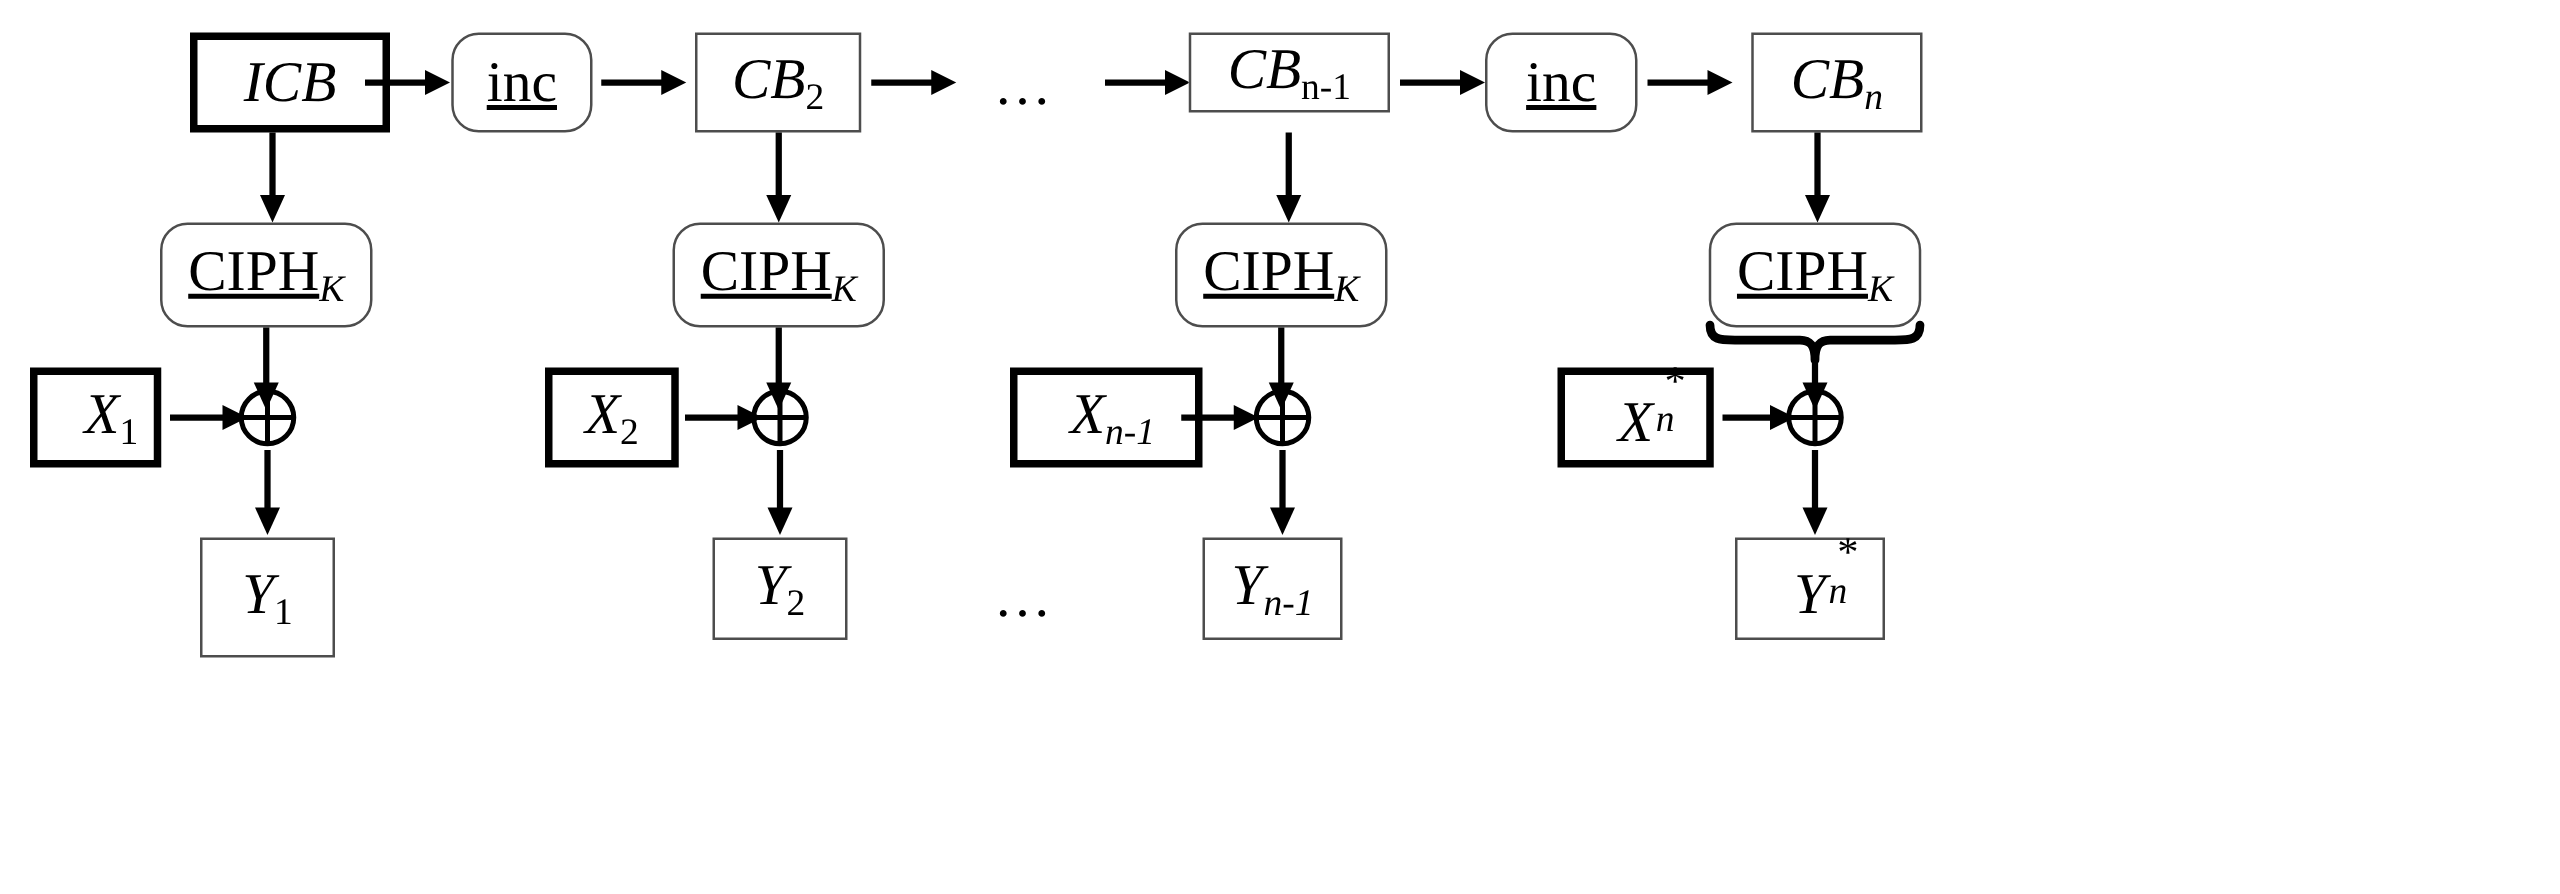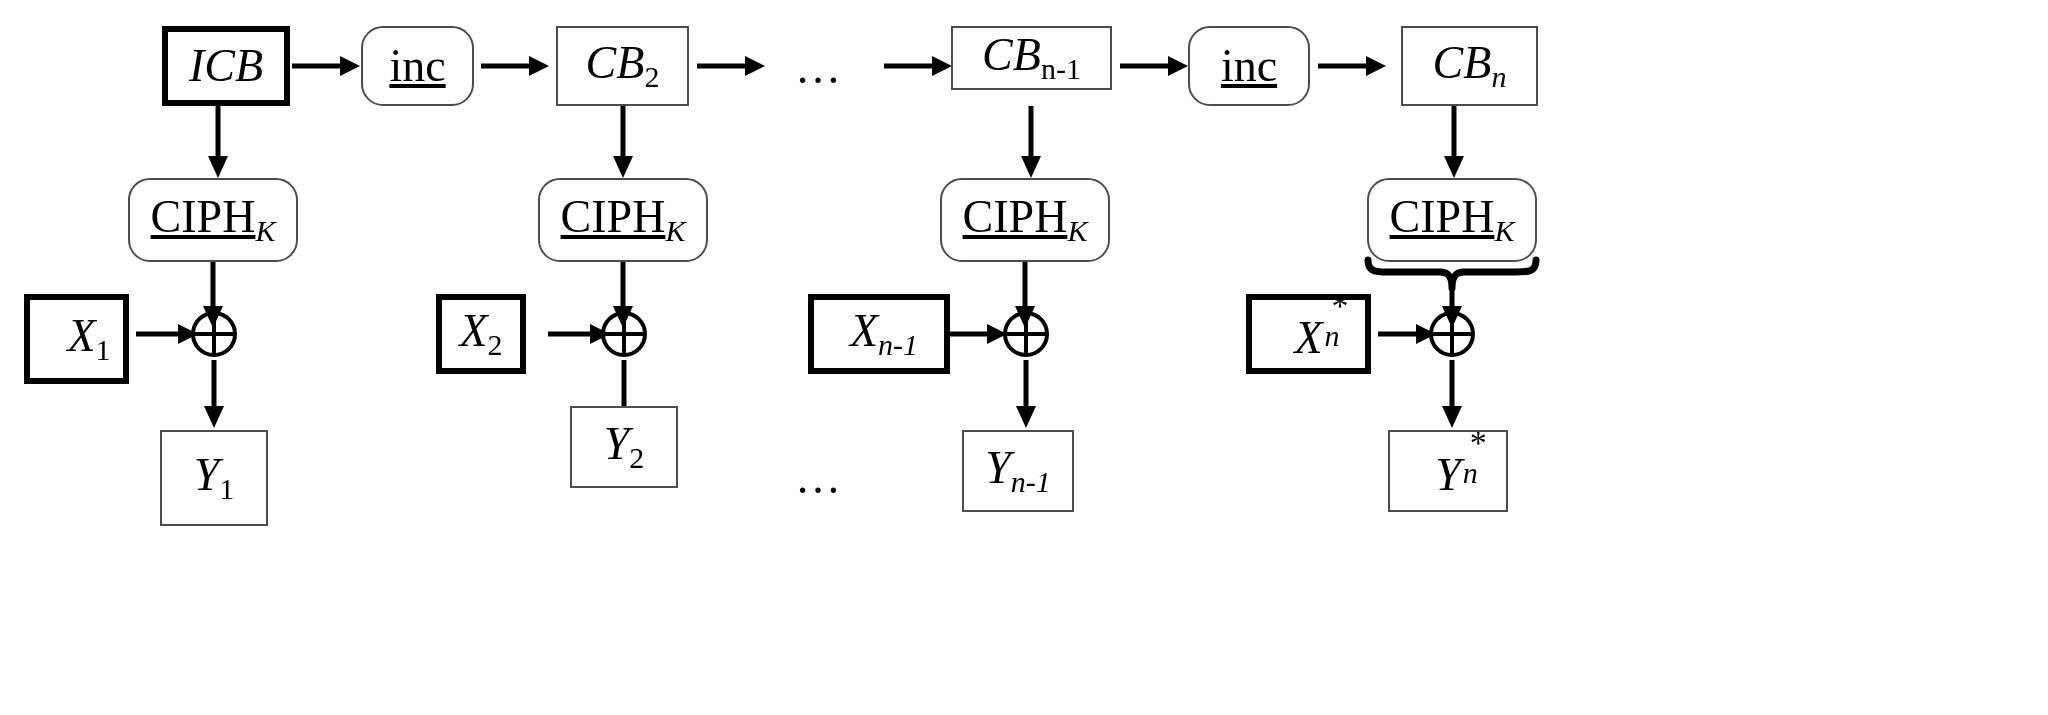--- a/index.html
+++ b/index.html
@@ -107,21 +107,21 @@
     color: #000000;
     line-height: 1;
     white-space: nowrap;
   }
 </style>
 </head>
 <body>
 
 <div id="canvas">
 
-  <div class="box box-thick" style="left:162px; top:26px; width:128px; height:80px;">
+  <div class="box box-thick" style="left:152px; top:26px; width:160px; height:80px;">
     <span class="lbl italic">ICB</span>
   </div>
 
   <svg class="conn" style="left:292px; top:54px; width:68px; height:24px;" viewBox="0 0 68 24">
     <line x1="0" y1="12" x2="50" y2="12" stroke="#000" stroke-width="5"></line>
     <polygon points="48,2 68,12 48,22" fill="#000"></polygon>
   </svg>
 
   <div class="box box-rounded" style="left:361px; top:26px; width:113px; height:80px;">
     <span class="lbl roman">inc</span>
@@ -237,33 +237,33 @@
   <svg class="conn" style="left:1013px; top:262px; width:24px; height:66px;" viewBox="0 0 24 66">
     <line x1="12" y1="0" x2="12" y2="46" stroke="#000" stroke-width="5"></line>
     <polygon points="2,44 22,44 12,66" fill="#000"></polygon>
   </svg>
 
   <svg class="conn" style="left:1440px; top:288px; width:24px; height:40px;" viewBox="0 0 24 40">
     <line x1="12" y1="0" x2="12" y2="20" stroke="#000" stroke-width="5"></line>
     <polygon points="2,18 22,18 12,40" fill="#000"></polygon>
   </svg>
 
-  <div class="box box-thick" style="left:24px; top:294px; width:105px; height:90px;padding-left:25px;">
+  <div class="box box-thick" style="left:24px; top:294px; width:105px; height:80px;padding-left:25px;">
     <span class="lbl italic">
       <span>X</span><span class="sub-up">1</span>
     </span>
   </div>
 
-  <div class="box box-thick" style="left:436px; top:294px; width:90px; height:80px;">
+  <div class="box box-thick" style="left:436px; top:294px; width:107px; height:80px;">
     <span class="lbl italic">
       <span>X</span><span class="sub-up">2</span>
     </span>
   </div>
 
-  <div class="box box-thick" style="left:808px; top:294px; width:142px; height:80px;padding-left:10px;">
+  <div class="box box-thick" style="left:808px; top:294px; width:154px; height:80px;padding-left:10px;">
     <span class="lbl italic">
       <span>X</span><span class="sub">n-1</span>
     </span>
   </div>
 
   <div class="box box-thick" style="left:1246px; top:294px; width:125px; height:80px;">
     <span class="lbl italic">
       <span>X</span><span class="stack"><span class="s-sub">n</span><span class="s-sup">*</span></span>
     </span>
   </div>
@@ -331,21 +331,21 @@
     <line x1="12" y1="0" x2="12" y2="48" stroke="#000" stroke-width="5"></line>
     <polygon points="2,46 22,46 12,68" fill="#000"></polygon>
   </svg>
 
   <div class="box box-thin" style="left:160px; top:430px; width:108px; height:96px;">
     <span class="lbl italic">
       <span>Y</span><span class="sub-up">1</span>
     </span>
   </div>
 
-  <div class="box box-thin" style="left:570px; top:406px; width:108px; height:82px;">
+  <div class="box box-thin" style="left:570px; top:430px; width:108px; height:82px;">
     <span class="lbl italic">
       <span>Y</span><span class="sub-up">2</span>
     </span>
   </div>
 
   <div class="box box-thin" style="left:962px; top:430px; width:112px; height:82px;">
     <span class="lbl italic">
       <span>Y</span><span class="sub">n-1</span>
     </span>
   </div>

